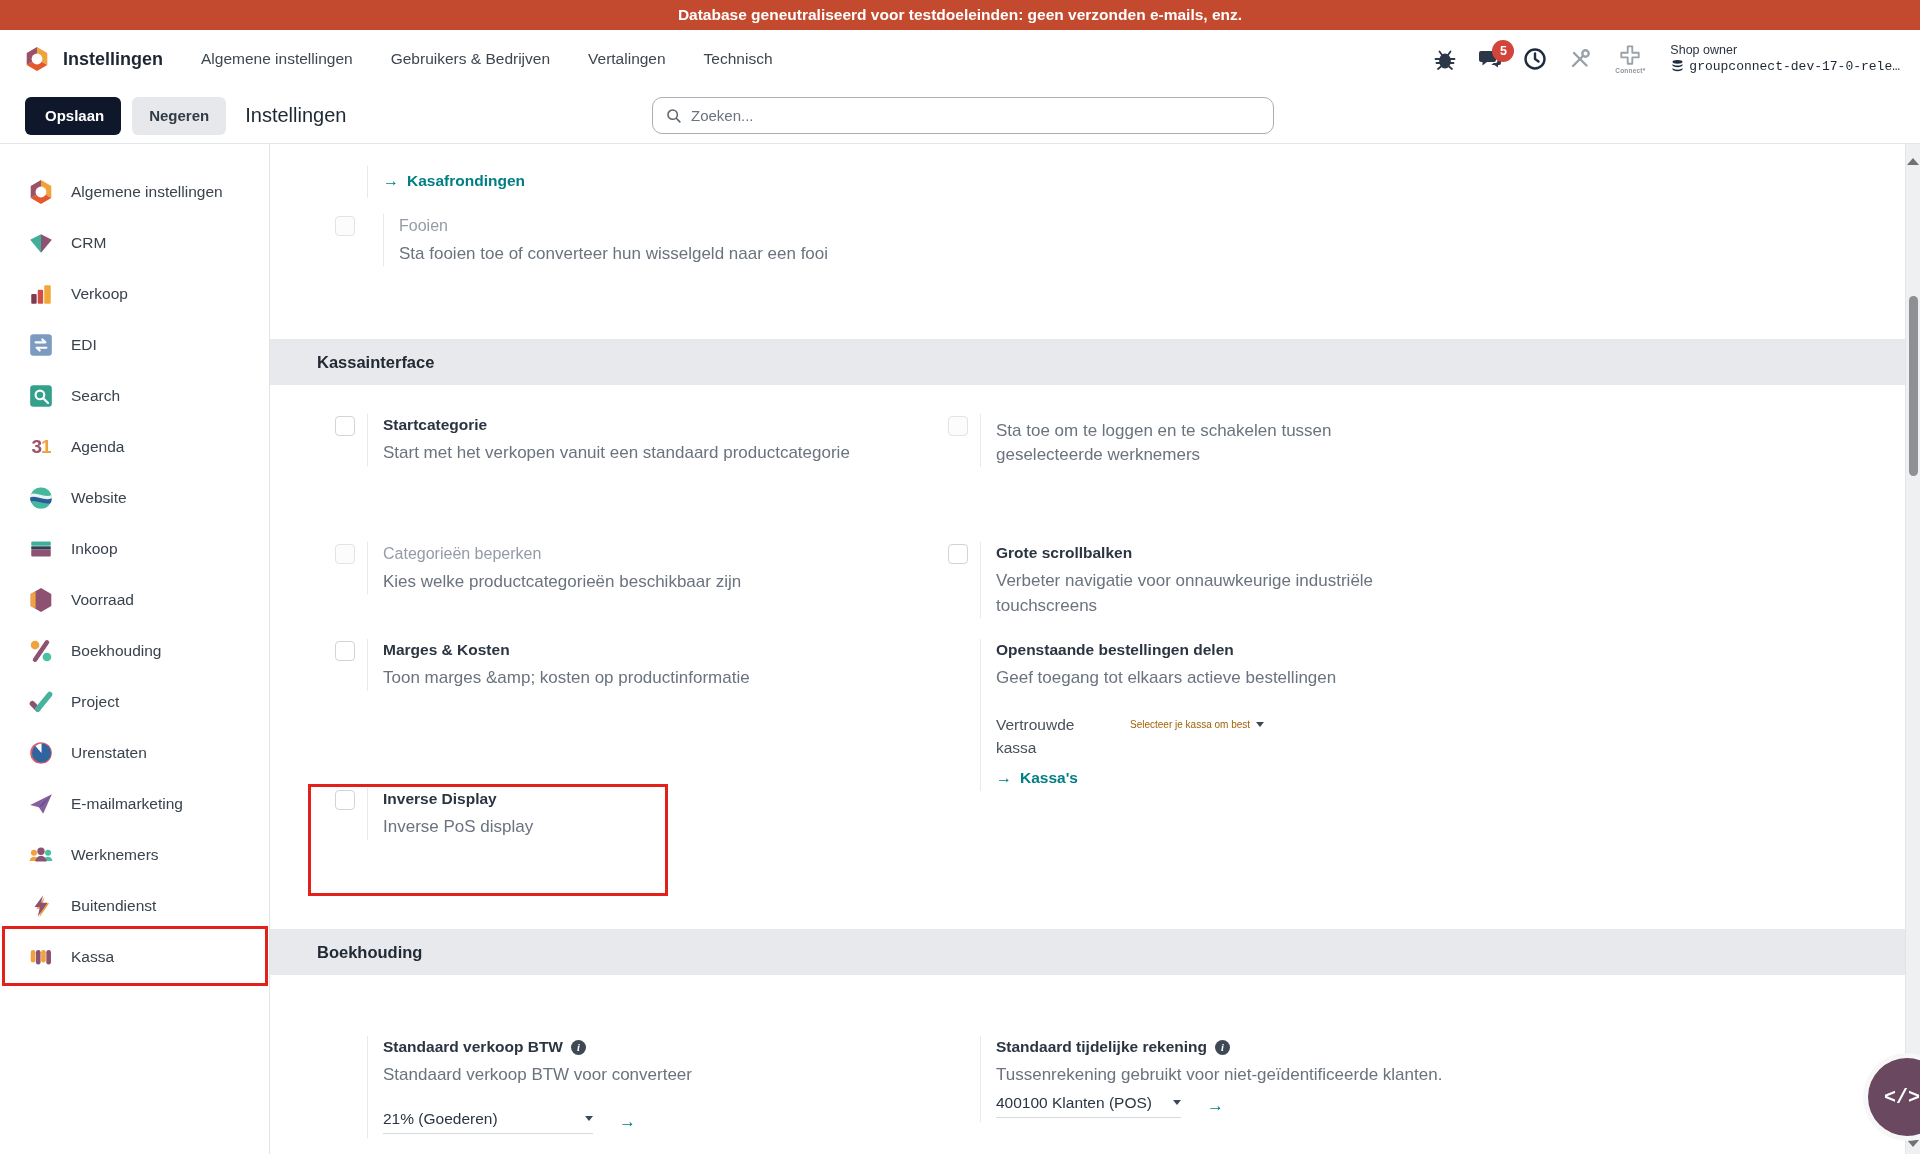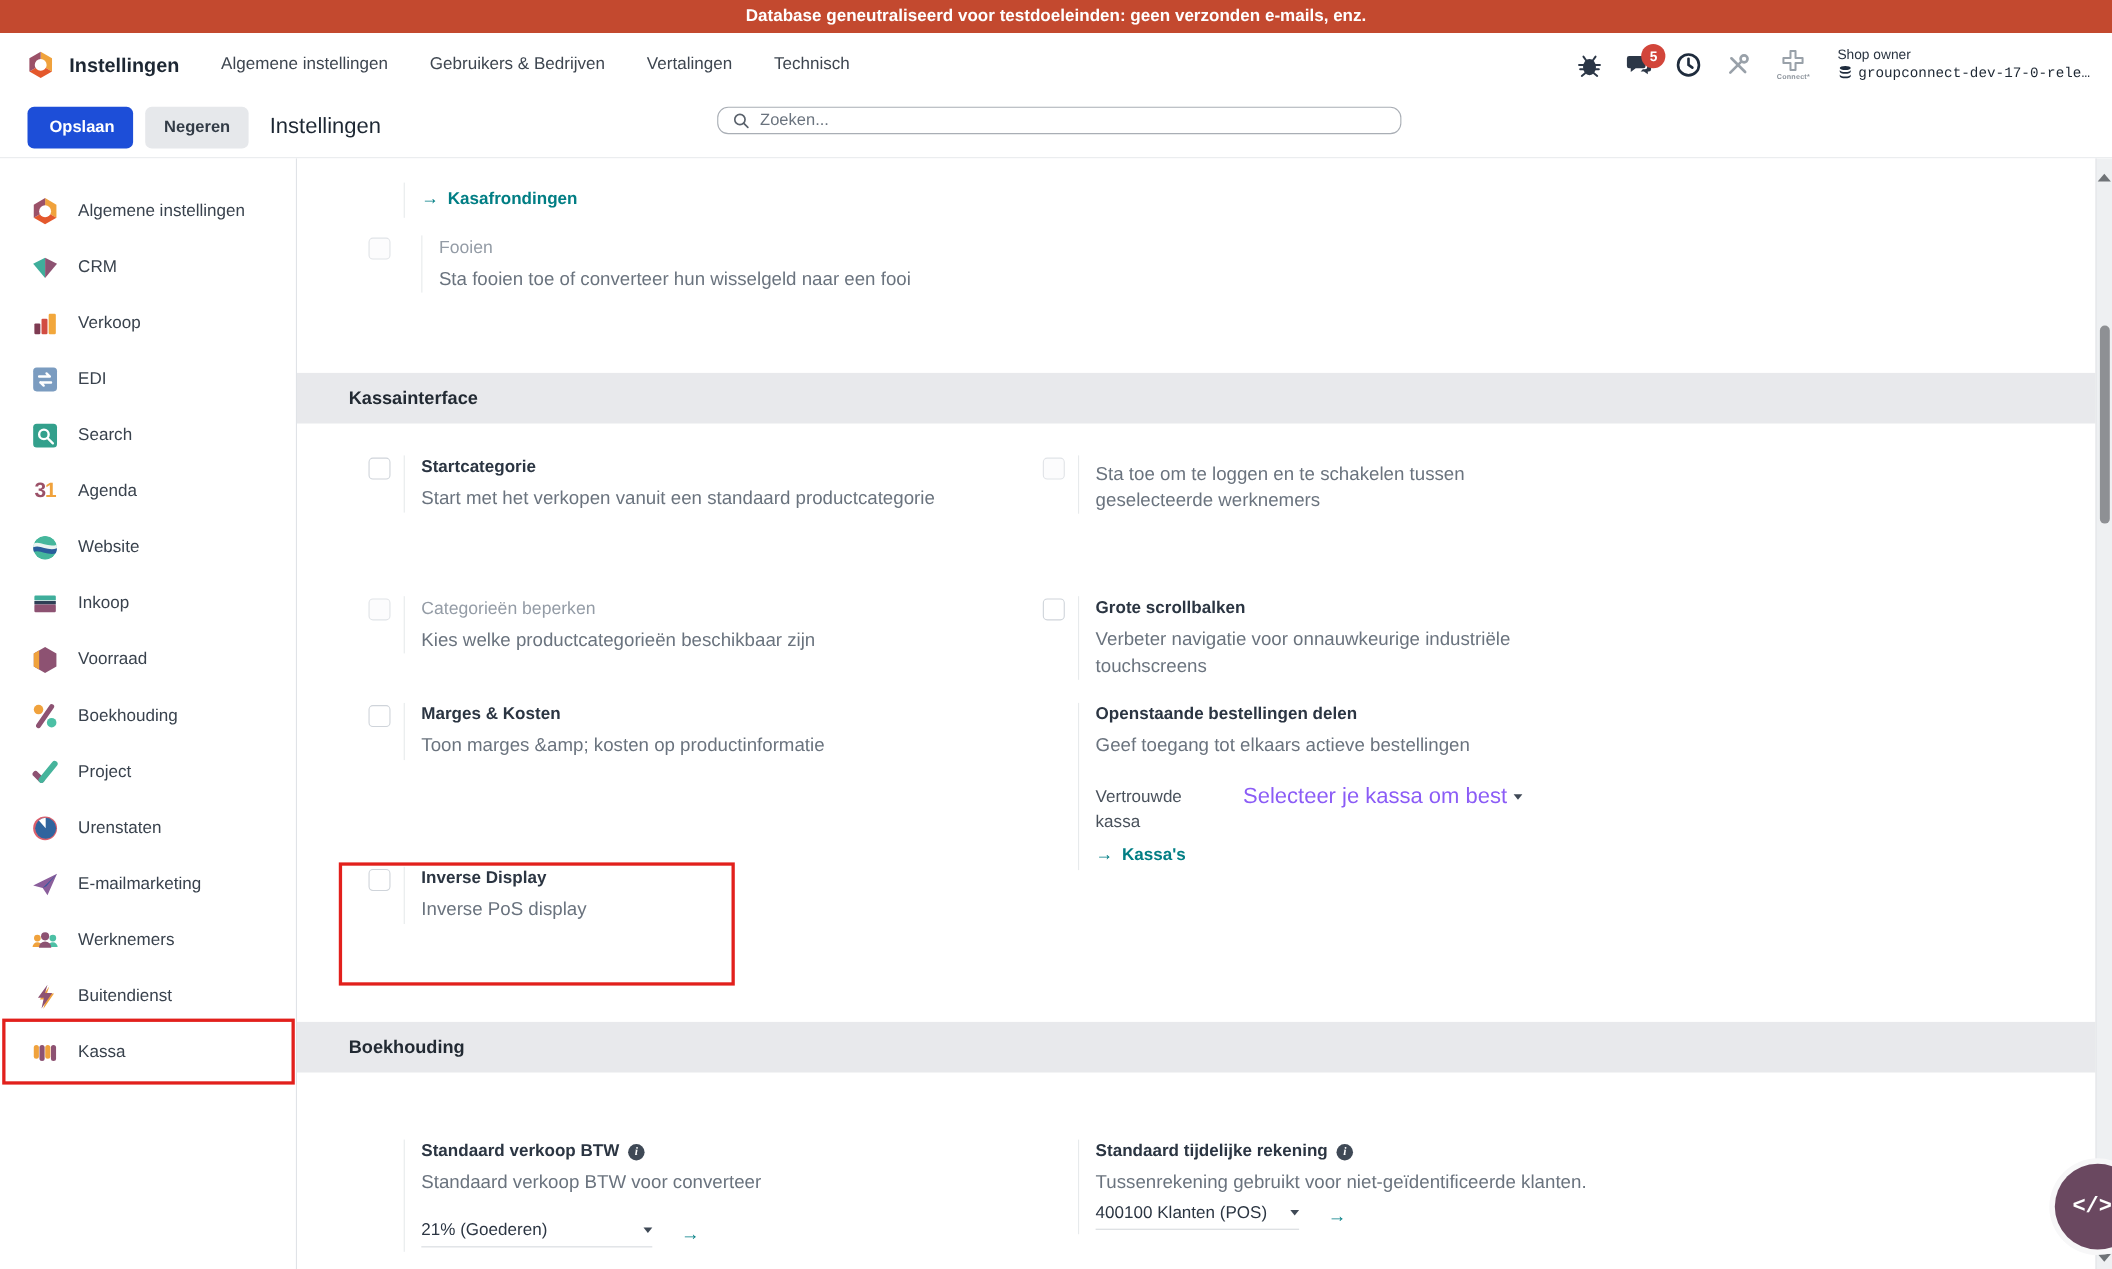--- a/index.html
+++ b/index.html
@@ -27,24 +27,24 @@
   .user-block { display:flex; flex-direction:column; line-height:1.25; margin-left:2px; }
   .user-role { font-size:12.5px; color:#2b3542; }
   .db-line { display:flex; align-items:center; gap:4px; }
   .db-name { font-family:"Liberation Mono", monospace; font-size:13px; color:#1d2733; }
 
   
   .control { position:absolute; left:0; top:88px; width:1920px; height:56px; background:#fff;
              border-bottom:1px solid #e3e6e9; display:flex; align-items:center; padding-left:25px; }
   .btn { height:38px; border:none; border-radius:6px; font-size:15px; font-weight:600; padding:0 17px; cursor:pointer;
          font-family:"Liberation Sans", sans-serif; }
-  .btn-primary { background:#1d4ed8; color:#fff;padding-left:20px; }
+  .btn-primary { background:#0f172a; color:#fff;padding-left:20px; }
   .btn-secondary { background:#e6e8eb; color:#323b46; margin-left:11px; }
   .breadcrumb { font-size:20px; color:#1d2733; margin-left:19px; }
-  .searchbox { position:absolute; left:652px; top:9px; width:622px; height:25px; border:1px solid #a9aeb5;
+  .searchbox { position:absolute; left:652px; top:9px; width:622px; height:37px; border:1px solid #a9aeb5;
                border-radius:10px; display:flex; align-items:center; padding:0 12px; background:#fff; }
   .searchbox input { border:none; outline:none; flex:1; font-size:15px; color:#495059; margin-left:9px;
                      font-family:"Liberation Sans", sans-serif; background:transparent; }
   .searchbox input::placeholder { color:#6a737e; }
 
   
   .sidebar { position:absolute; left:0; top:144px; width:270px; height:1010px; background:#fff;
              border-right:1px solid #e0e3e7; padding-top:22px; }
   .sb-item { height:51px; display:flex; align-items:center; padding-left:28px; cursor:pointer; }
   .sb-label { margin-left:17px; font-size:15.5px; color:#39424d; }
@@ -66,21 +66,21 @@
   .stitle { font-size:15.5px; font-weight:700; color:#2b3542; line-height:1.45; }
   .stitle.muted { color:#949ca6; font-weight:400; font-size:16px; }
   .sdesc { font-size:17px; color:#6a737e; line-height:1.42; margin-top:5px; }
 
   .tlink { display:flex; align-items:center; gap:8px; color:#017e84; font-size:15.5px; font-weight:600; cursor:pointer; }
   .tlink .arr { font-size:16px; font-weight:700; }
 
   .field-row { display:flex; margin-top:22px; }
   .field-label { width:112px; font-size:15.5px; color:#49515b; line-height:1.5; }
   .o-drop { display:flex; align-items:center; margin-left:22px; cursor:pointer; height:24px; }
-  .o-drop .ph { font-size:20px; color:#8b5cf6; }
+  .o-drop .ph { font-size:10px; color:#a16207; }
   .caret { width:0; height:0; border-left:4.5px solid transparent; border-right:4.5px solid transparent;
            border-top:5.5px solid #3f4956; display:inline-block; margin-left:6px; }
   .valrow-wrap { display:flex; align-items:center; }
   .valrow { display:flex; align-items:center; justify-content:space-between; border-bottom:1px solid #d6dade;
             padding-bottom:5px; cursor:pointer; }
   .valrow .val { font-size:15.5px; color:#2b3542; }
   .golink { color:#017e84; font-size:17px; font-weight:700; margin-left:26px; cursor:pointer; }
   .info-ic { display:inline-flex; align-items:center; justify-content:center; width:15px; height:15px; border-radius:50%;
              background:#3f4956; color:#fff; font-size:10.5px; font-weight:700; font-family:"Liberation Serif", serif;
              font-style:italic; margin-left:8px; vertical-align:1px; }

